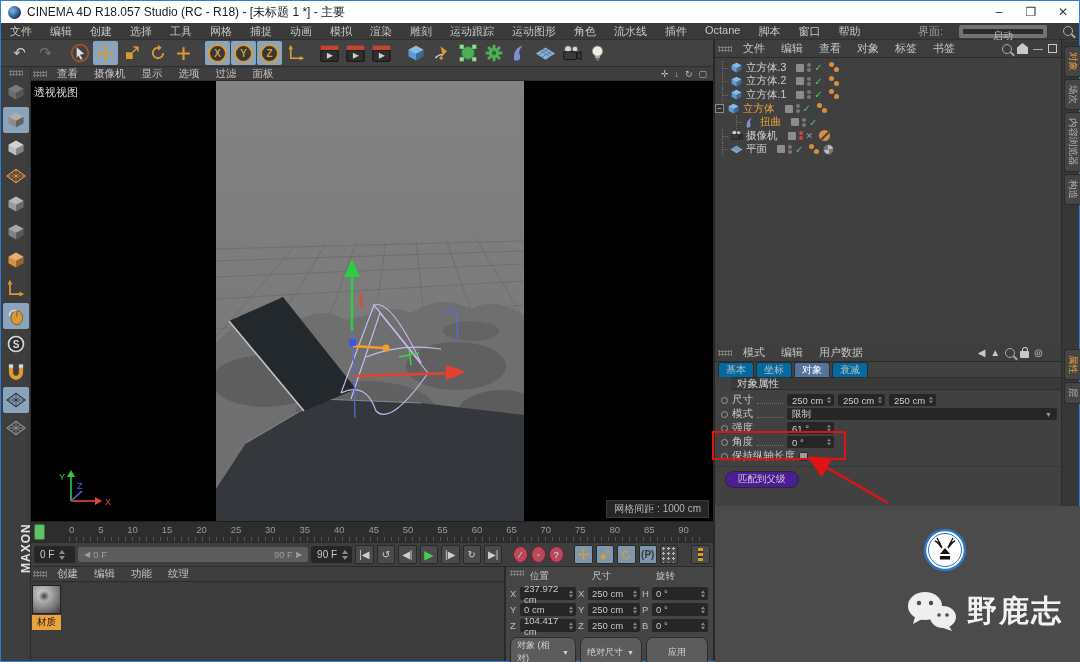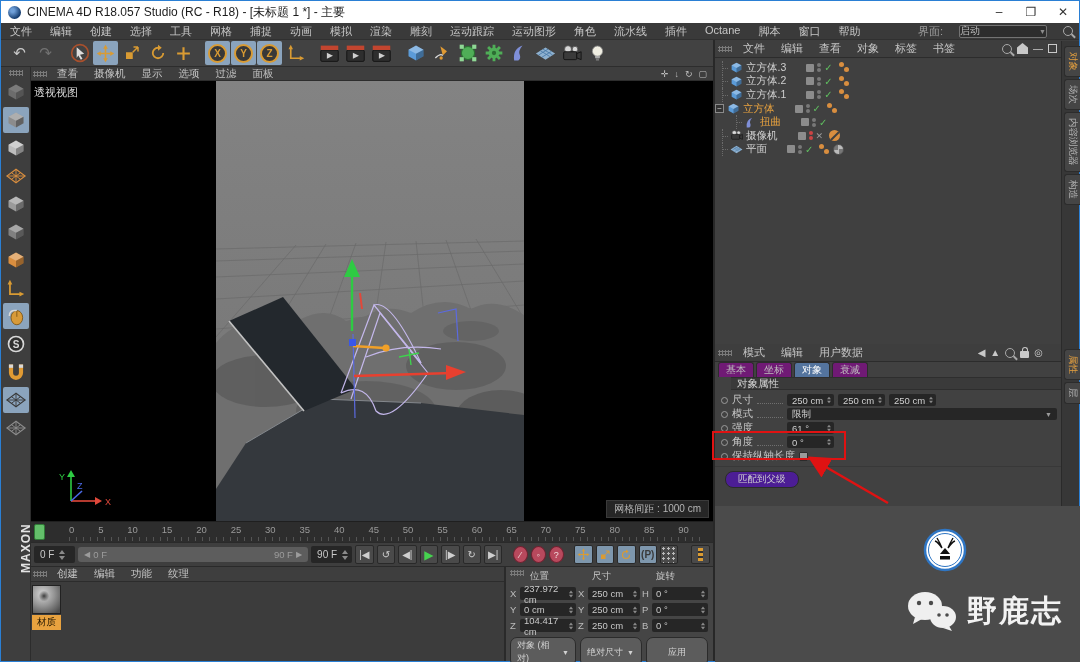--- a/index.html
+++ b/index.html
@@ -15,22 +15,22 @@
     background:radial-gradient(circle at 35% 35%, #6f9fd8 15%, #123a6e 70%); }
   .win-controls { margin-left:auto; display:flex; height:100%; }
   .win-btn { width:32px; height:100%; display:flex; align-items:center; justify-content:center;
     color:#333; font-size:12px; }
 
   
   .menubar { position:absolute; left:0; top:22px; width:100%; height:17px; background:#3a3a3a;
     display:flex; align-items:center; font-size:11px; color:#c6c6c6; border-bottom:1px solid #303030; }
   .menubar .menu-item { padding:0 9px; }
   .iface { margin-left:auto; display:flex; align-items:center; gap:16px; padding-right:6px; color:#9c9c9c; }
-  .iface-dd { width:88px; height:13px; background:#2d2d2d; border:1px solid #737373; border-radius:2px;
-    color:#bdbdbd; font-size:10px; display:flex; align-items:center; padding:0 0; }
+  .iface-dd { width:88px; height:13px; background:#2d2d2d; border:4px solid #737373; border-radius:2px;
+    color:#bdbdbd; font-size:10px; display:flex; align-items:center; padding:0 0;flex-direction:column; }
   .iface-dd .car { margin-left:auto; font-size:7px; color:#8d8d8d; }
   .search-ico { width:10px; height:10px; border:1.5px solid #a9a9a9; border-radius:50%; position:relative; }
   .search-ico::after { content:""; position:absolute; width:5px; height:1.5px; background:#a9a9a9;
     transform:rotate(45deg); left:7px; top:8px; }
 
   
   .toolbar { position:absolute; left:0; top:39px; width:100%; height:27px; background:#424242;
     border-bottom:1px solid #2d2d2d; display:flex; align-items:center; gap:1px; padding-left:6px; }
   .tb { width:25px; height:24px; border-radius:2px; display:flex; align-items:center; justify-content:center; }
   .tb.sel { background:#8ba4bd; }
@@ -133,21 +133,21 @@
     clip-path:polygon(50% 0, 100% 40%, 100% 100%, 0 100%, 0 40%); }
   .om-tree { position:absolute; left:0; top:19px; width:350px; height:285px; background:#404040;
     font-size:10.5px; color:#cfcfcf; padding-top:2px; }
   .orow { height:13.6px; display:flex; align-items:center; }
   .tree { width:14px; height:100%; position:relative; flex:0 0 14px; }
   .tree::before { content:""; position:absolute; left:7px; top:0; bottom:0; border-left:1px dotted #6b6b6b; }
   .tree::after { content:""; position:absolute; left:7px; top:50%; width:6px; border-top:1px dotted #6b6b6b; }
   .expander { width:9px; height:9px; border:1px solid #8a8a8a; background:#333; color:#ccc; font-size:8px;
     line-height:7px; text-align:center; margin-right:2px; flex:0 0 9px; }
   .oicon { width:13px; height:13px; margin:0 3px 0 1px; flex:0 0 13px; }
-  .oname { margin-right:16px; white-space:nowrap; }
+  .oname { margin-right:6px; white-space:nowrap; }
   .oname.sel { color:#e8a23f; }
   .otoggles { display:flex; align-items:center; gap:3px; margin-left:4px; }
   .tg-sq { width:8px; height:8px; background:#8c8c8c; border-radius:1px; }
   .dots2 { display:flex; flex-direction:column; gap:1px; }
   .dots2 i { width:4px; height:4px; border-radius:50%; background:#787878; }
   .dots2.red i { background:#c44; }
   .chk { color:#5fbf5f; font-size:10px; font-weight:bold; }
   .xx { color:#9a9a9a; font-size:9px; }
   .tags { display:flex; align-items:center; gap:3px; margin-left:6px; }
   .tag-phong { position:relative; width:11px; height:11px; }
@@ -158,21 +158,21 @@
   .tag-slash::after { content:""; position:absolute; left:-2px; top:4.5px; width:16px; height:2px;
     background:#404040; transform:rotate(-45deg); }
   .tag-tex { width:11px; height:11px; border-radius:50%;
     background:conic-gradient(#bbb 0 25%, #777 0 50%, #bbb 0 75%, #777 0); border:1px solid #555; }
 
   
   .attr { position:absolute; left:0; top:304px; width:350px; height:162px; background:#414141;
     font-size:10.5px; color:#c9c9c9; }
   .attr-title { height:18px; display:flex; align-items:center; gap:5px; padding-left:5px; color:#dcdcdc; }
   .attr-tabs { height:15px; display:flex; gap:2px; padding-left:3px; }
-  .atab { background:#701a75; border:1px solid #2d2d2d; border-bottom:none; border-radius:3px 3px 0 0;
+  .atab { background:#0369a1; border:1px solid #2d2d2d; border-bottom:none; border-radius:3px 3px 0 0;
     padding:0 7px; font-size:10px; color:#bdbdbd; display:flex; align-items:center; }
   .atab.active { background:#54749e; color:#fff; }
   .attr-sec { height:13px; background:#3a3a3a; border-top:1px solid #2e2e2e; border-bottom:1px solid #2e2e2e;
     display:flex; align-items:center; padding-left:6px; color:#d6d6d6;margin-left:16px; }
   .arow { height:14px; display:flex; align-items:center; padding-left:6px; gap:4px; }
   .kdot { width:7px; height:7px; border:1.5px solid #9a9a9a; border-radius:50%; flex:0 0 7px; }
   .alabel { white-space:nowrap; }
   .leader { flex:0 0 auto; border-bottom:1px dotted #6f6f6f; height:7px; }
   .afld { background:#262626; border-radius:2px; height:12px; width:47px; display:flex; align-items:center;
     padding:0 2px 0 5px; font-size:9.5px; color:#cfcfcf; }

